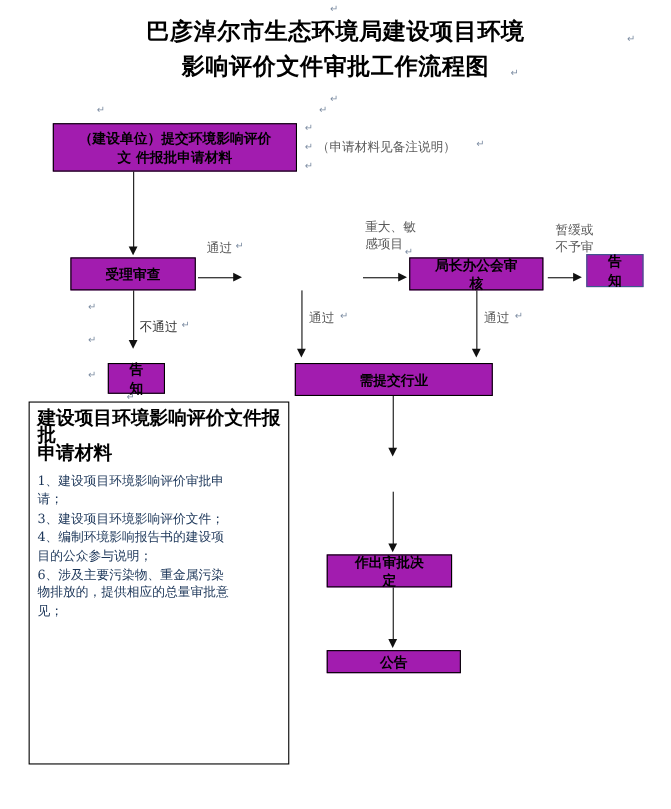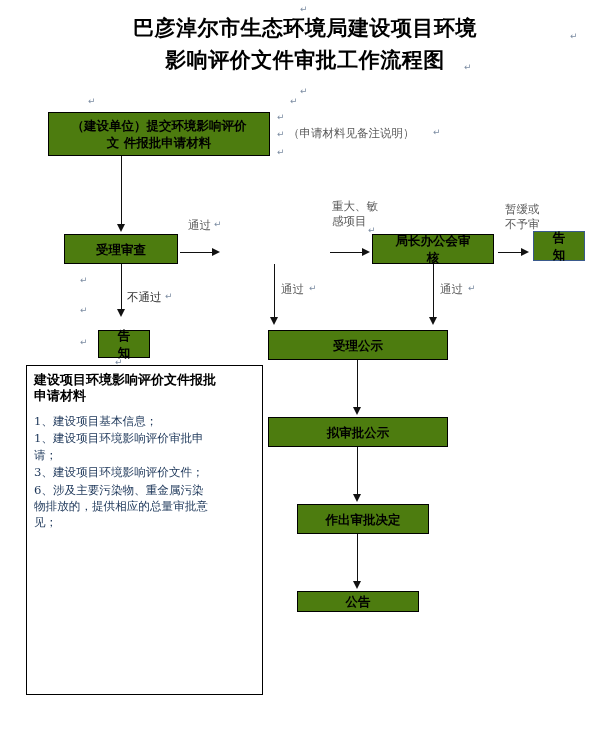--- a/index.html
+++ b/index.html
@@ -31,21 +31,21 @@
     position:absolute;
     border:1.6px solid #000;
     box-sizing:border-box;
     display:flex;align-items:center;justify-content:center;
     text-align:center;
     font-family:"DejaVu Serif","Liberation Serif",serif;
     font-weight:bold;
     font-size:12.5px;
     line-height:17px;
     color:#000;
-    background:#4d7c0f;
+    background:#a21caf;
     padding:2px 20px;
   }
   .box.blue{border-color:#3a5a8c;}
 
   
   .lbl{
     position:absolute;
     font-family:"DejaVu Serif","Liberation Serif",serif;
     font-size:11.5px;
     line-height:15px;
@@ -61,23 +61,24 @@
     box-sizing:border-box;
     background:#fff;
     padding:6px 7px 4px 7px;
     font-family:"DejaVu Serif","Liberation Serif",serif;
     font-size:11.6px;
     line-height:16.4px;
     color:#17314f;
   }
   .notes .nhead{
     font-weight:bold;color:#000;
-    font-size:13px;line-height:16px;
+    font-size:17px;line-height:16px;
     margin-bottom:9px;
     white-space:pre-line;
+    font-family:Liberation Serif, serif;
   }
   .notes .nitem{
     margin-bottom:1px;
     white-space:pre-line;
     color:#1b3558;
   }
   .notes .nitem.sp{margin-top:7px;}
 
   
   .vline{position:absolute;width:0;border-left:1.6px solid #111;}
@@ -164,43 +165,43 @@
   <div class="vline" style="left:274px;top:264px;height:56px;"></div>
   <div class="arrow-down" style="left:270px;top:317px;"></div>
   <div class="lbl gray" style="left:281px;top:282px;">通过</div>
   <div class="pilcrow" style="left:309px;top:283px;">↵</div>
 
   <div class="vline" style="left:433px;top:264px;height:56px;"></div>
   <div class="arrow-down" style="left:429px;top:317px;"></div>
   <div class="lbl gray" style="left:440px;top:282px;">通过</div>
   <div class="pilcrow" style="left:468px;top:283px;">↵</div>
 
-  <div class="box" style="left:268px;top:330px;width:180px;height:30px;">受理公示</div>
+  <div class="box" style="left:268px;top:330px;width:180px;height:30px;">需提交行业</div>
 
   <div class="vline" style="left:357px;top:360px;height:50px;"></div>
   <div class="arrow-down" style="left:353px;top:407px;"></div>
 
-  <div class="box" style="left:268px;top:417px;width:180px;height:30px;">拟审批公示</div>
 
   <div class="vline" style="left:357px;top:447px;height:50px;"></div>
   <div class="arrow-down" style="left:353px;top:494px;"></div>
 
-  <div class="box" style="left:297px;top:504px;width:132px;height:30px;">作出审批决定</div>
+  <div class="box" style="left:297px;top:504px;width:114px;height:30px;">作出审批决定</div>
 
   <div class="vline" style="left:357px;top:534px;height:50px;"></div>
   <div class="arrow-down" style="left:353px;top:581px;"></div>
 
   <div class="box" style="left:297px;top:591px;width:122px;height:21px;">公告</div>
 
   <div class="notes" style="left:26px;top:365px;width:237px;height:330px;">
     <div class="nhead">建设项目环境影响评价文件报批
 申请材料</div>
-    <div class="nitem">1、建设项目基本信息；</div>
     <div class="nitem">1、建设项目环境影响评价审批申
 请；</div>
     <div class="nitem">3、建设项目环境影响评价文件；</div>
+    <div class="nitem">4、编制环境影响报告书的建设项
+目的公众参与说明；</div>
     <div class="nitem">6、涉及主要污染物、重金属污染
 物排放的，提供相应的总量审批意
 见；</div>
   </div>
   <div class="pilcrow" style="left:115px;top:357px;">↵</div>
 
 </div>
 
 </body></html>

